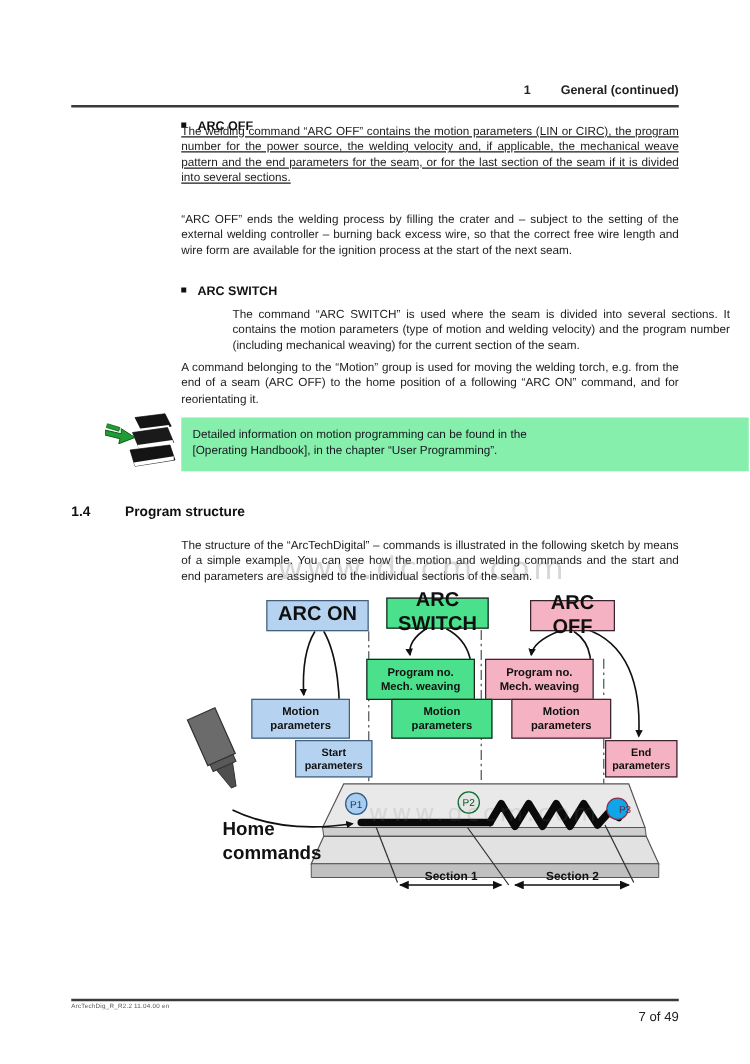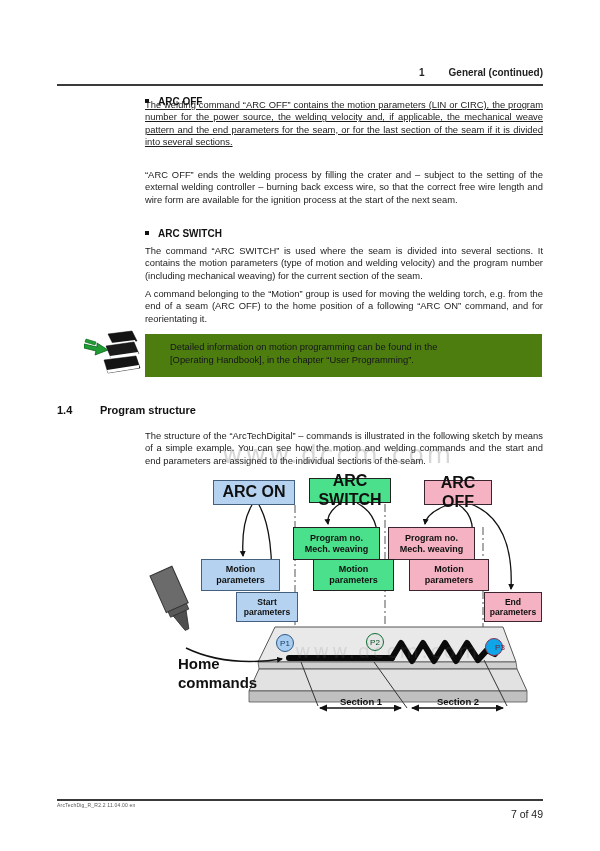--- a/index.html
+++ b/index.html
@@ -10,21 +10,21 @@
   .abs{position:absolute;}
   
   .chapter-line{top:67px;left:57px;width:486px;text-align:right;font-size:10px;font-weight:bold;color:#222;}
   .chapter-line .num{margin-right:24px;}
   .header-rule{top:84px;left:57px;width:486px;height:2px;background:#3a3a3a;}
   
   .bullet-head{left:145px;font-size:10px;font-weight:bold;color:#111;}
   .bullet-dot{display:inline-block;width:4px;height:4px;background:#111;margin-right:9px;vertical-align:2px;}
   .para{left:145px;width:398px;font-size:9.4px;line-height:1.31;text-align:justify;color:#1c1c1c;}
   
-  .note-box{top:334px;left:145px;width:397px;height:43px;background:#4d7c0f;box-sizing:border-box;padding:7px 25px;font-size:9.4px;line-height:1.35;color:#15151d;}
+  .note-box{top:334px;left:145px;width:454px;height:43px;background:#86efac;box-sizing:border-box;padding:7px 9px;font-size:9.4px;line-height:1.35;color:#15151d;}
   .note-box span{display:block;}
   .note-icon{top:330px;left:84px;width:58px;height:52px;}
   
   .sec-head{top:404px;left:57px;width:486px;font-size:11px;font-weight:bold;color:#111;}
   .sec-head .sec-title{position:absolute;left:43px;top:0;}
   
   .diagram{top:472px;left:0;width:600px;height:262px;}
   .diagram svg{position:absolute;left:0;top:0;}
   .dbox{position:absolute;border:1.4px solid #333;box-sizing:border-box;display:flex;flex-direction:column;justify-content:center;text-align:center;font-weight:bold;color:#101010;line-height:1.18;z-index:2;}
   .dbox span{display:block;}
@@ -60,21 +60,21 @@
 
 <div class="abs bullet-head" style="top:96px;">
   <span class="bullet-dot"></span><span>ARC OFF</span>
 </div>
 <div class="abs para" style="top:99px;text-decoration:underline;">The welding command “ARC OFF” contains the motion parameters (LIN or CIRC), the program number for the power source, the welding velocity and, if applicable, the mechanical weave pattern and the end parameters for the seam, or for the last section of the seam if it is divided into several sections.</div>
 <div class="abs para" style="top:169px;">“ARC OFF” ends the welding process by filling the crater and – subject to the setting of the external welding controller – burning back excess wire, so that the correct free wire length and wire form are available for the ignition process at the start of the next seam.</div>
 
 <div class="abs bullet-head" style="top:228px;">
   <span class="bullet-dot"></span><span>ARC SWITCH</span>
 </div>
-<div class="abs para" style="top:245px;">The command “ARC SWITCH” is used where the seam is divided into several sections. It contains the motion parameters (type of motion and welding velocity) and the program number (including mechanical weaving) for the current section of the seam.</div>
+<div class="abs para" style="top:245px;margin-left:41px;">The command “ARC SWITCH” is used where the seam is divided into several sections. It contains the motion parameters (type of motion and welding velocity) and the program number (including mechanical weaving) for the current section of the seam.</div>
 <div class="abs para" style="top:288px;">A command belonging to the “Motion” group is used for moving the welding torch, e.g. from the end of a seam (ARC OFF) to the home position of a following “ARC ON” command, and for reorientating it.</div>
 
 <div class="abs note-icon">
   <svg width="58" height="52" viewBox="0 0 58 52">
 
     <polygon points="24,4 48,1 53,11 29,14" fill="#141414" stroke="#000" stroke-width="0.5"></polygon>
     <polygon points="27,13 51,10 52,13 28,16" fill="#ffffff"></polygon>
     <polygon points="22,16 50,12 55,24 27,28" fill="#1a1a1a" stroke="#000" stroke-width="0.5"></polygon>
     <polygon points="26,26 54,22 55,25 27,29" fill="#ffffff"></polygon>
     <polygon points="20,30 52,26 56,38 24,43" fill="#141414" stroke="#000" stroke-width="0.5"></polygon>

